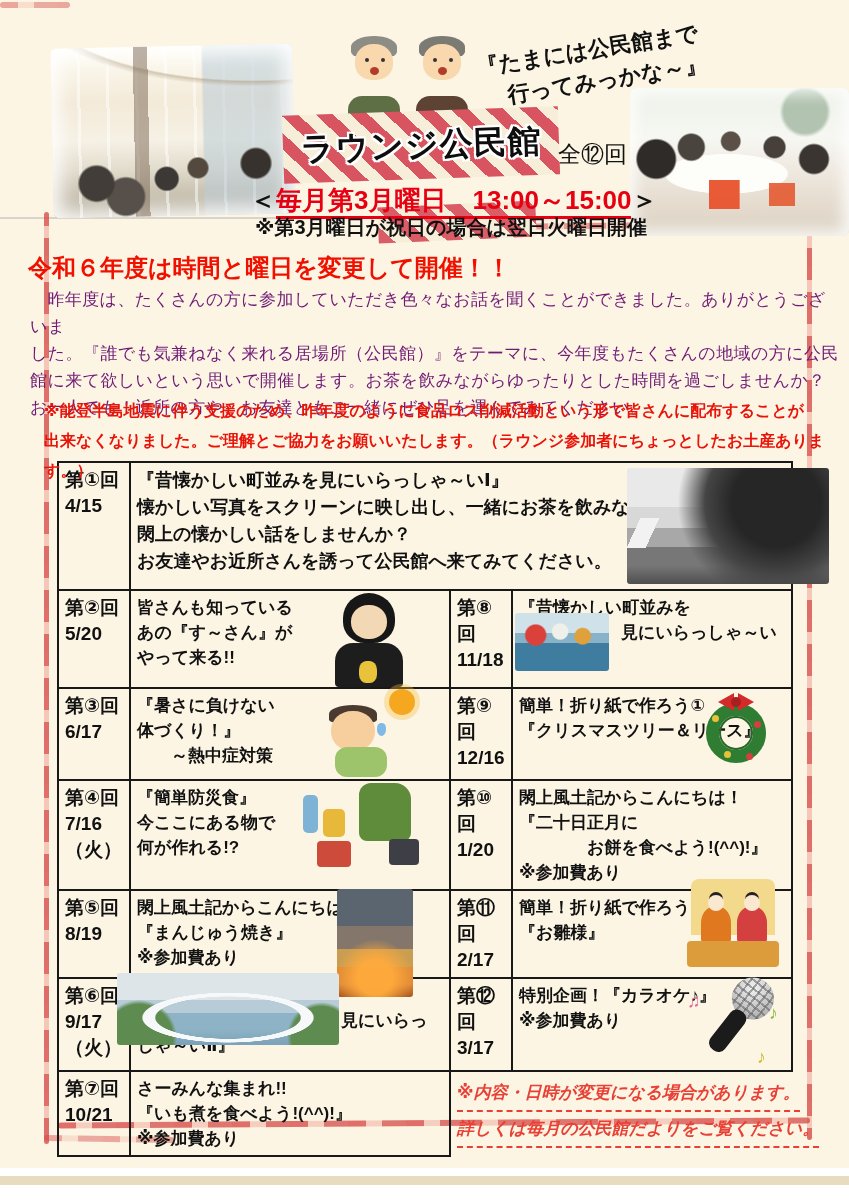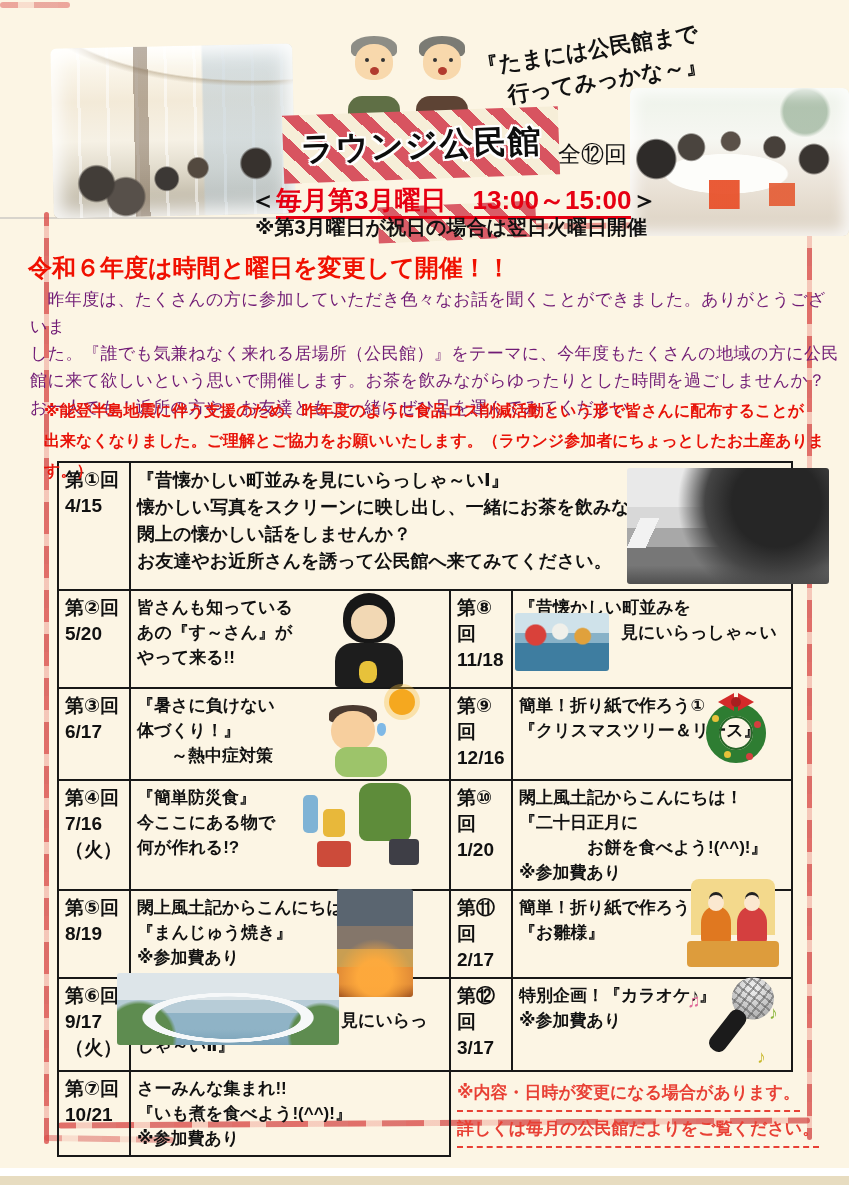--- a/index.html
+++ b/index.html
@@ -93,21 +93,21 @@
               color:#e8140a;line-height:30px;white-space:pre-line;}
 
   
   .table-wrap{position:absolute;left:57px;top:461px;width:646px;height:676px;z-index:3;}
   table.sched{border-collapse:collapse;table-layout:fixed;width:734px;}
   table.sched td{border:2px solid #181818;vertical-align:top;padding:4px 6px;background:transparent;}
   td.no{font-size:19px;font-weight:bold;text-align:left;padding-top:8px;line-height:26px;white-space:pre-line;}
   td.ct .txt{font-size:17px;font-weight:600;line-height:25px;white-space:pre-line;}
   tr.r1 td.ct .txt{font-size:18px;line-height:27px;}
   td.blank{border:none !important;vertical-align:top;padding-top:12px;}
-  .footer-notice{font-size:17px;font-weight:bold;color:#e84035;line-height:33px;white-space:nowrap;}
+  .footer-notice{font-size:17px;font-weight:bold;color:#e84035;line-height:33px;white-space:nowrap;font-style:italic;}
   .footer-notice span{border-bottom:2px dashed #e84035;padding-bottom:1px;display:inline-block;}
 
   
   .timg{position:absolute;z-index:5;border-radius:3px;}
   .img-townscape{left:570px;top:7px;width:202px;height:116px;
      background:
        radial-gradient(circle at 74% 30%,#262626 26%,#454545 42%,transparent 58%),
        linear-gradient(115deg,transparent 0 10%,#f2f2f2 10% 24%,transparent 24%) 0 58%/60% 26% no-repeat,
        linear-gradient(180deg,#e9e9e9 0 34%,#d8d8d8 34% 52%,#a8a8a8 52% 68%,#777 68% 84%,#4f4f4f 100%);}
   .img-susan{left:272px;top:132px;width:80px;height:94px;background:transparent;}

